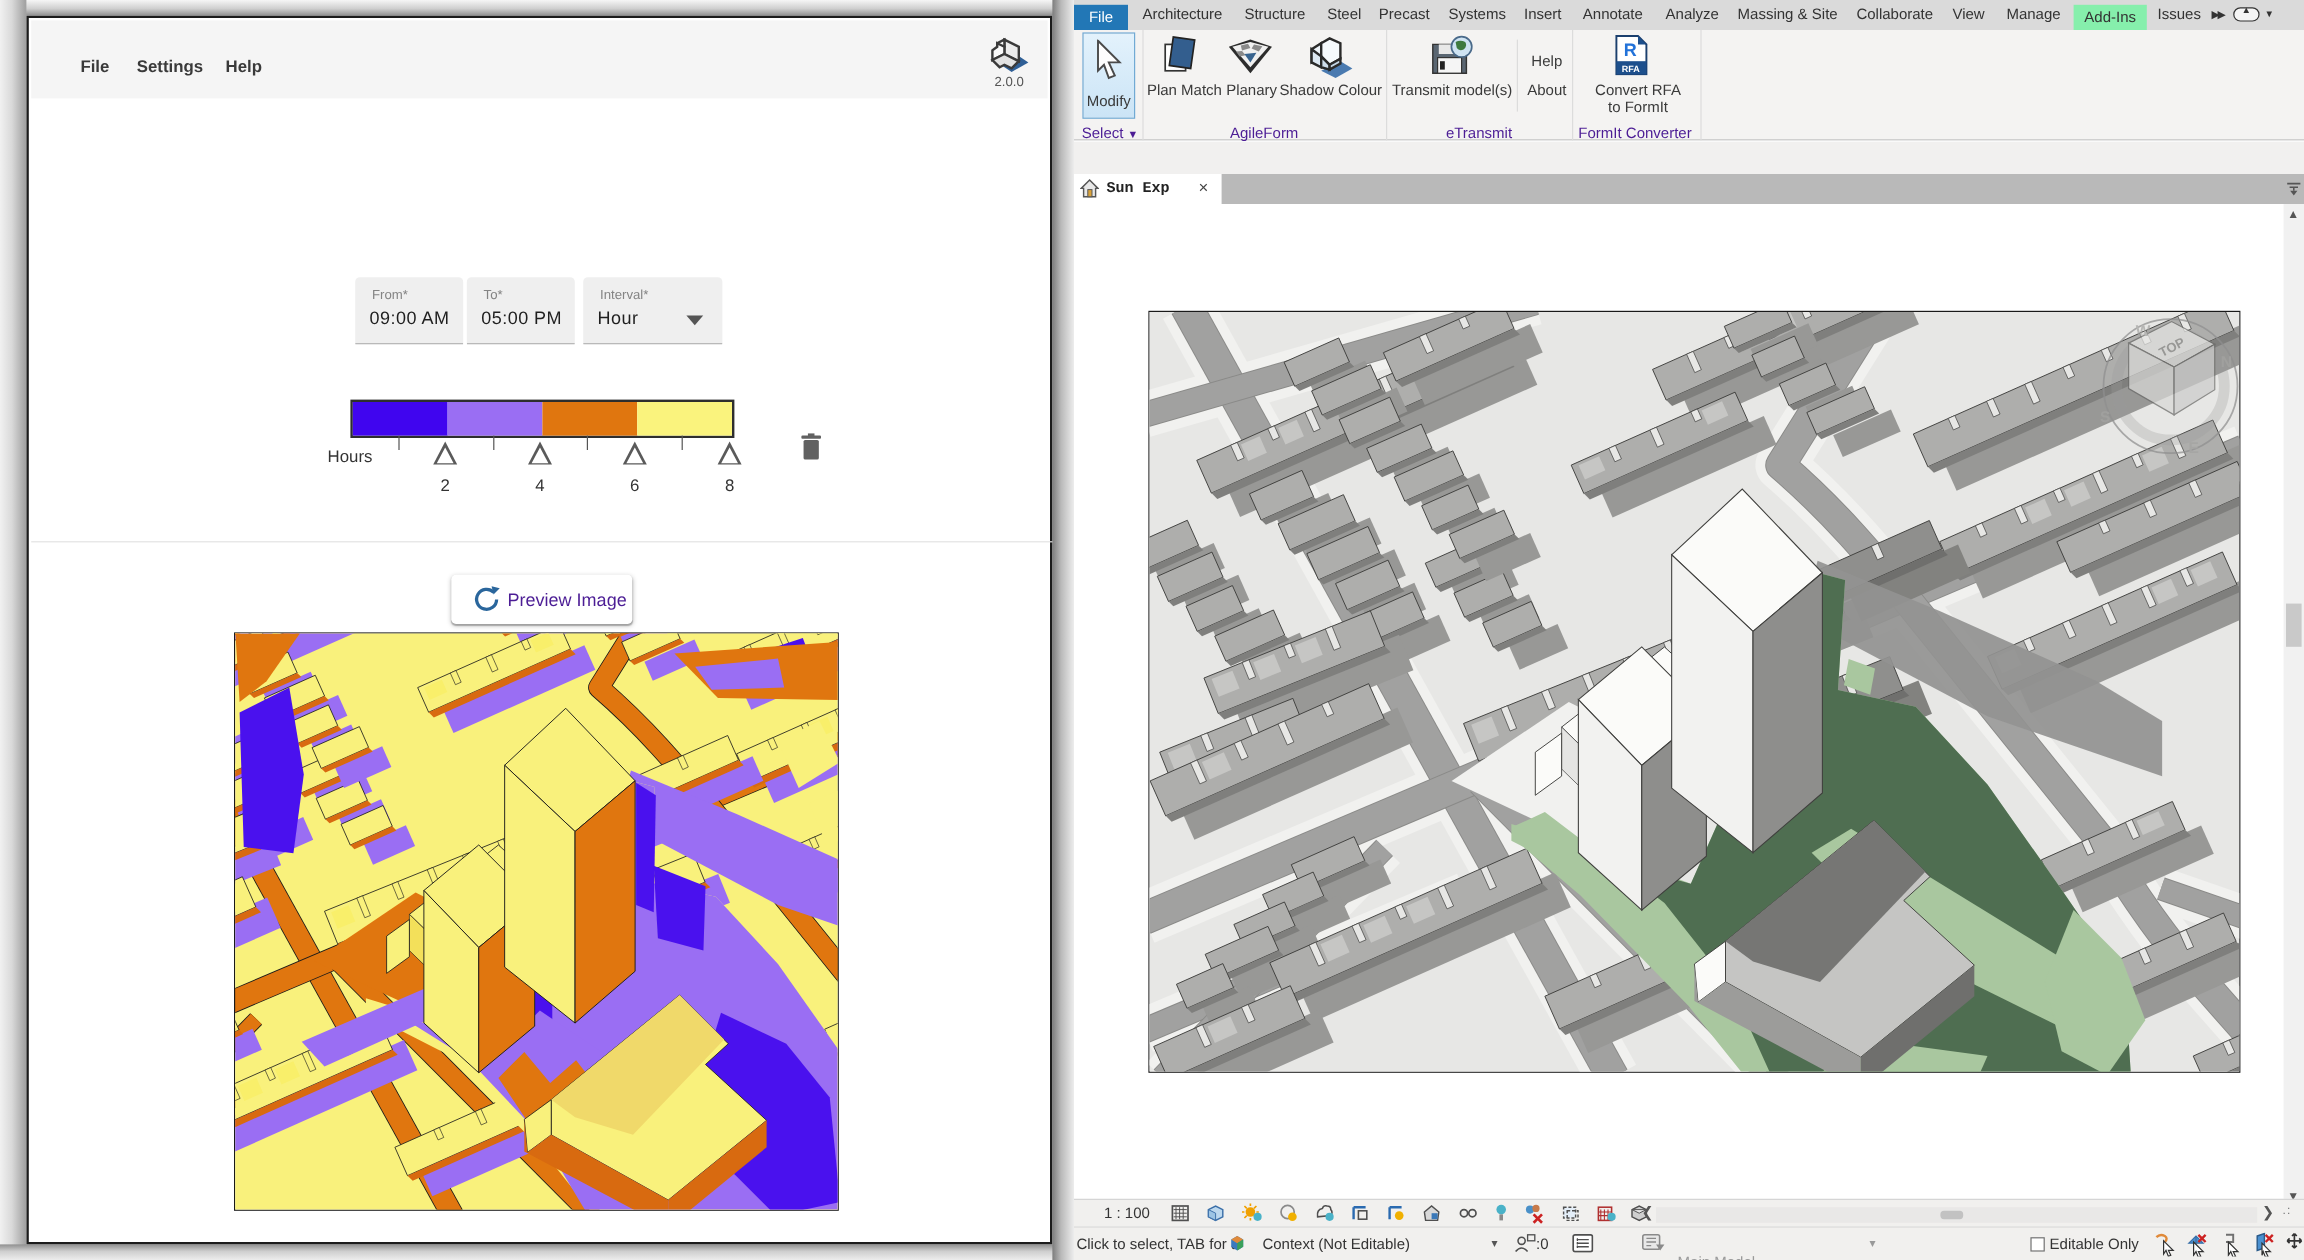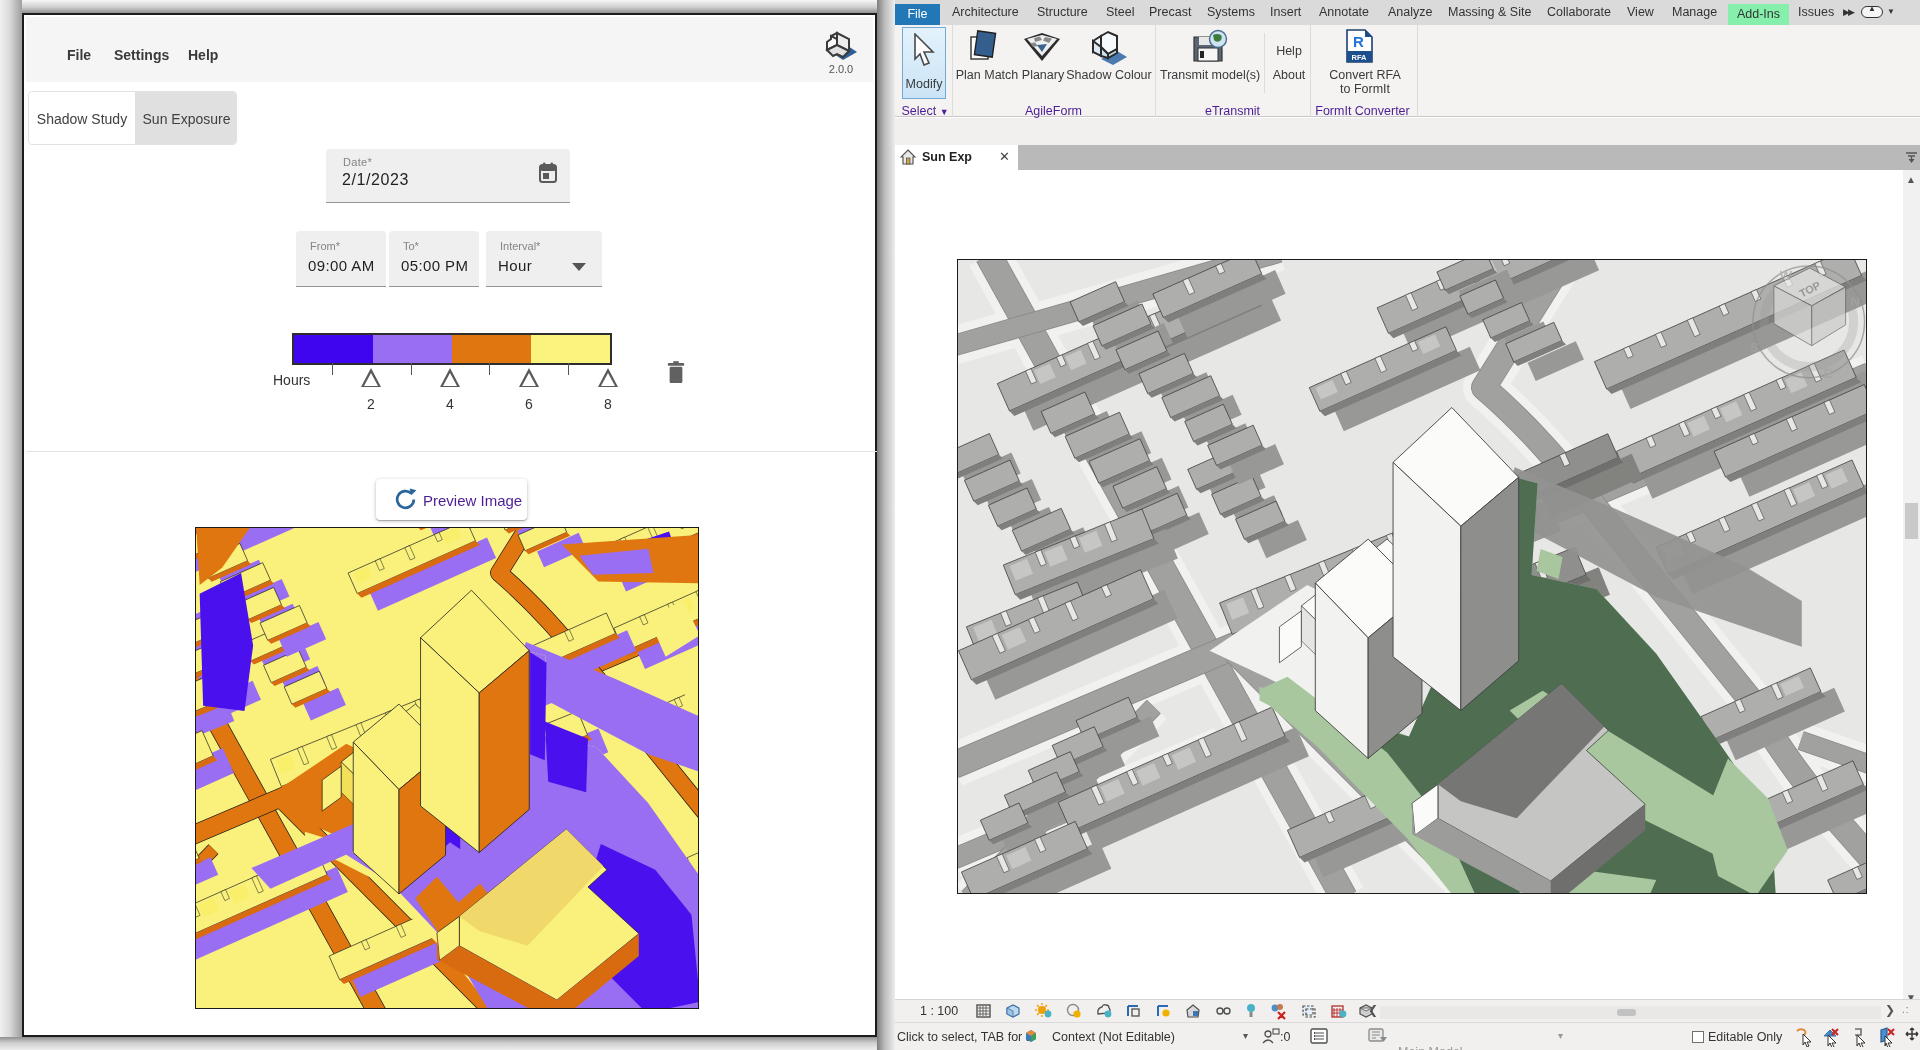--- a/index.html
+++ b/index.html
@@ -57,21 +57,21 @@
 .rtab { position:absolute; top:5px; font-size:12.5px; color:#333; }
 #filetab { left:0px; top:4px; width:45px; height:21px; background:#2277b6; color:#fff; text-align:center; font-size:12.5px; padding-top:3px; }
 #addins { left:833px; top:4px; width:61px; height:21px; background:#86efac; text-align:center; font-size:12.5px; color:#333; padding-top:3px; }
 #ribbon { left:0; top:25px; width:1025px; height:92px; background:#f4f3f2; border-bottom:1px solid #c8c8c8; }
 .vsep { position:absolute; top:0; width:1px; height:92px; background:#dcdcdc; }
 .vsep2 { position:absolute; top:8px; width:1px; height:60px; background:#dcdcdc; }
 .ritem { position:absolute; font-size:12.5px; color:#3a3a3a; text-align:center; white-space:nowrap; }
 .glabel { position:absolute; top:79px; font-size:12.5px; color:#4c1d95; text-align:center; }
 #modify { left:7px; top:2px; width:44px; height:72px; background:linear-gradient(180deg,#e3f2fc,#cbe4f6); border:1px solid #71aad4; }
 #gap2 { left:0; top:118px; width:1025px; height:27px; background:#f1f0ef; }
-#viewtabs { left:0; top:145px; width:1025px; height:25px; background:#b9b9b9; }
+#viewtabs { left:0; top:145px; width:1025px; height:25px; background:#b9b9b9;font-family:Liberation Mono, monospace; }
 #vtab { left:0px; top:0px; width:123px; height:25px; background:#fff; }
 #canvas { left:0; top:170px; width:1008px; height:829px; background:#fff; }
 #frame { left:62px; top:89px; width:910px; height:635px; border:1px solid #1a1a1a; }
 #vscroll { left:1008px; top:170px; width:17px; height:838px; background:#f1f1f1; }
 #vthumb { left:2px; top:333px; width:13px; height:36px; background:#c9c9c9; }
 #viewbar { left:0; top:999px; width:1025px; height:23px; background:#f1f0ee; border-top:1px solid #d5d5d5; }
 #statusbar { left:0; top:1022px; width:1025px; height:28px; background:#f1f0ee; border-top:1px solid #dadada; }
 .sbtxt { position:absolute; font-size:12.5px; color:#333; }
 .sbgray { position:absolute; font-size:12.5px; color:#9a9a9a; }
 #hscroll { left:485px; top:1006px; width:501px; height:13px; background:#e9e8e7; }
@@ -91,39 +91,20 @@
       <span class="menuitem" style="left:88px;">Settings</span>
       <span class="menuitem" style="left:162px;">Help</span>
       <svg id="logo" class="abs" viewBox="0 0 34 34">
         <polygon points="10,23 24,15 33,21 19,29" fill="#2f5f96"></polygon>
         <polygon points="13,2 25,8 25,20 13,14" fill="#ececec" stroke="#3a3a3a" stroke-width="2"></polygon>
         <polygon points="13,2 7,5 7,11 13,8" fill="#fafafa" stroke="#3a3a3a" stroke-width="2"></polygon>
         <polygon points="7,5 13,8 13,14 3,19 3,11 7,8" fill="#fafafa" stroke="#3a3a3a" stroke-width="2"></polygon>
         <polygon points="3,19 13,14 25,20 19,26 13,23 9,25" fill="#e2e2e2" stroke="#3a3a3a" stroke-width="2"></polygon>
       </svg>
       <div id="logover" class="abs">2.0.0</div>
-    </div>
-    <div id="tabs" class="abs">
-      <div id="tab1" class="abs">
-          <div class="tabtxt abs">Shadow Study</div>
-        </div>
-      <div id="tab2" class="abs">
-          <div class="tabtxt abs">Sun Exposure</div>
-        </div>
-    </div>
-    <div id="datefield" class="field">
-      <span class="flabel">Date*</span>
-      <span class="fvalue">2/1/2023</span>
-      <svg class="abs" style="left:212px; top:12px;" width="20" height="24" viewBox="0 0 20 24">
-        <rect x="2" y="4" width="16" height="17" rx="2.5" fill="none" stroke="#5a5a5a" stroke-width="2"></rect>
-        <rect x="2" y="4" width="16" height="6" rx="2.5" fill="#5a5a5a"></rect>
-        <rect x="5" y="1.5" width="2.4" height="4" rx="1" fill="#5a5a5a"></rect>
-        <rect x="12.6" y="1.5" width="2.4" height="4" rx="1" fill="#5a5a5a"></rect>
-        <rect x="5" y="12" width="6" height="6" fill="#5a5a5a"></rect>
-      </svg>
     </div>
     <div id="fromfield" class="field">
         <span class="flabel2">From*</span>
         <span class="fvalue2">09:00 AM</span>
       </div>
     <div id="tofield" class="field">
         <span class="flabel2">To*</span>
         <span class="fvalue2">05:00 PM</span>
       </div>
     <div id="intfield" class="field">

